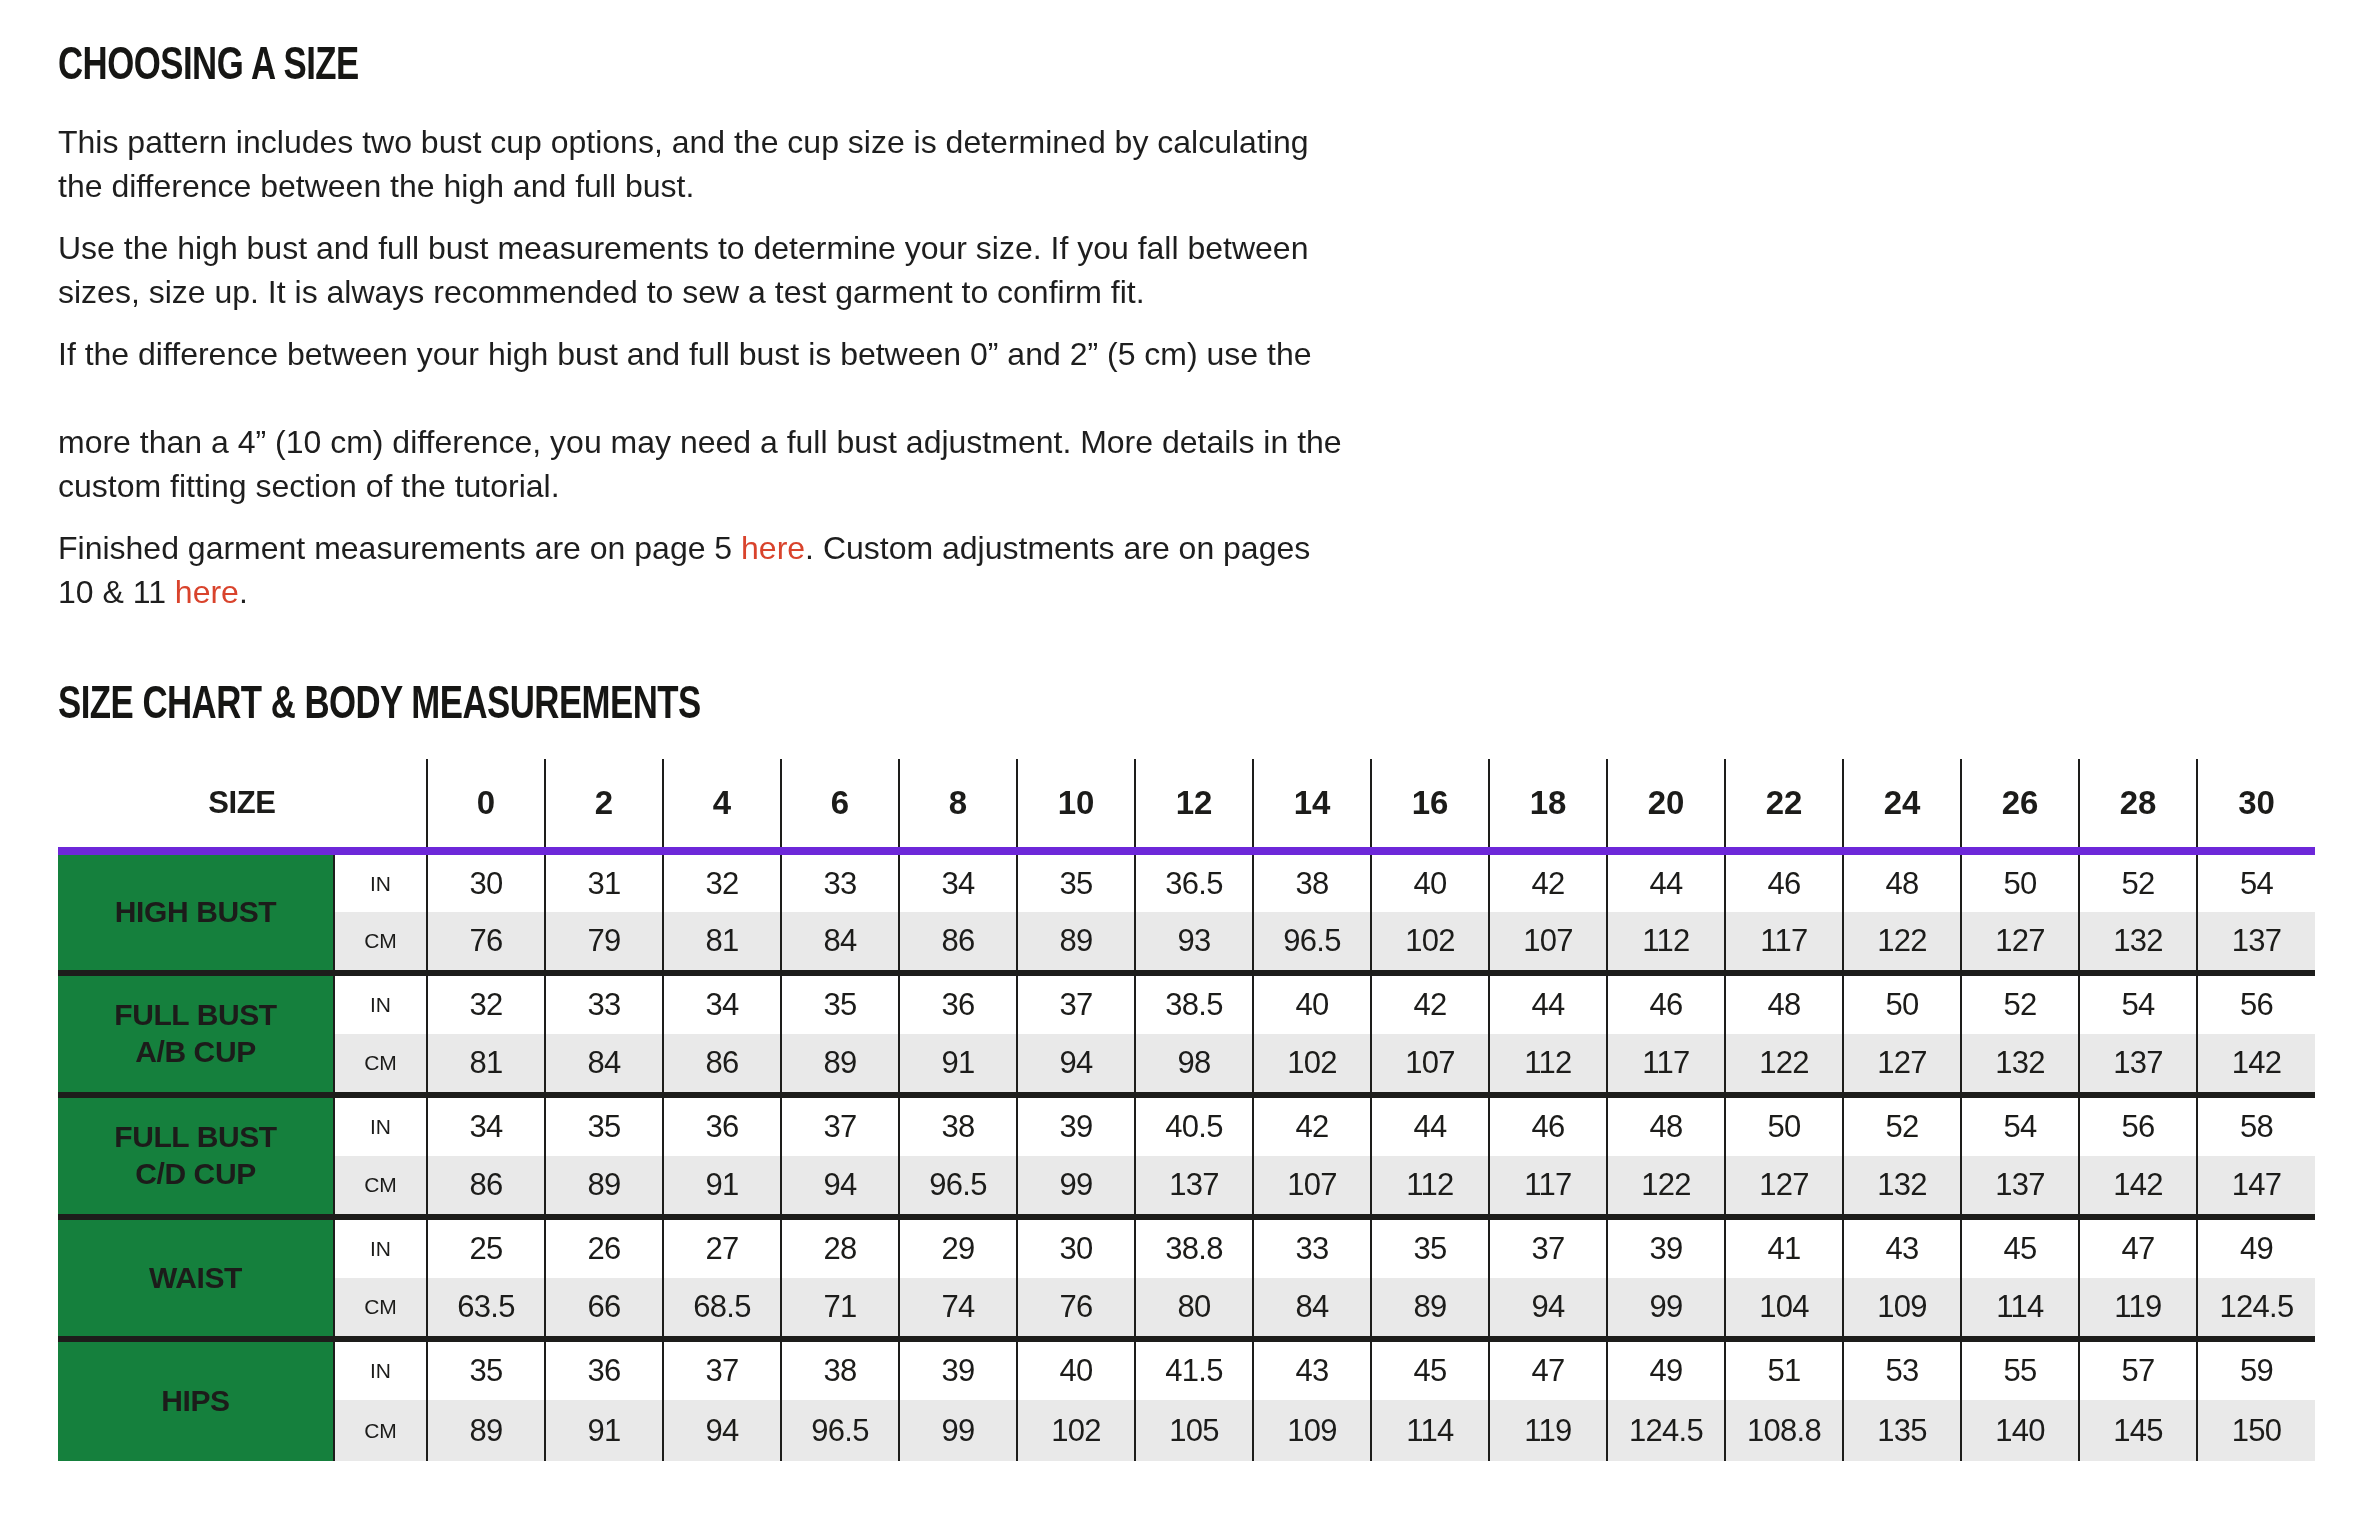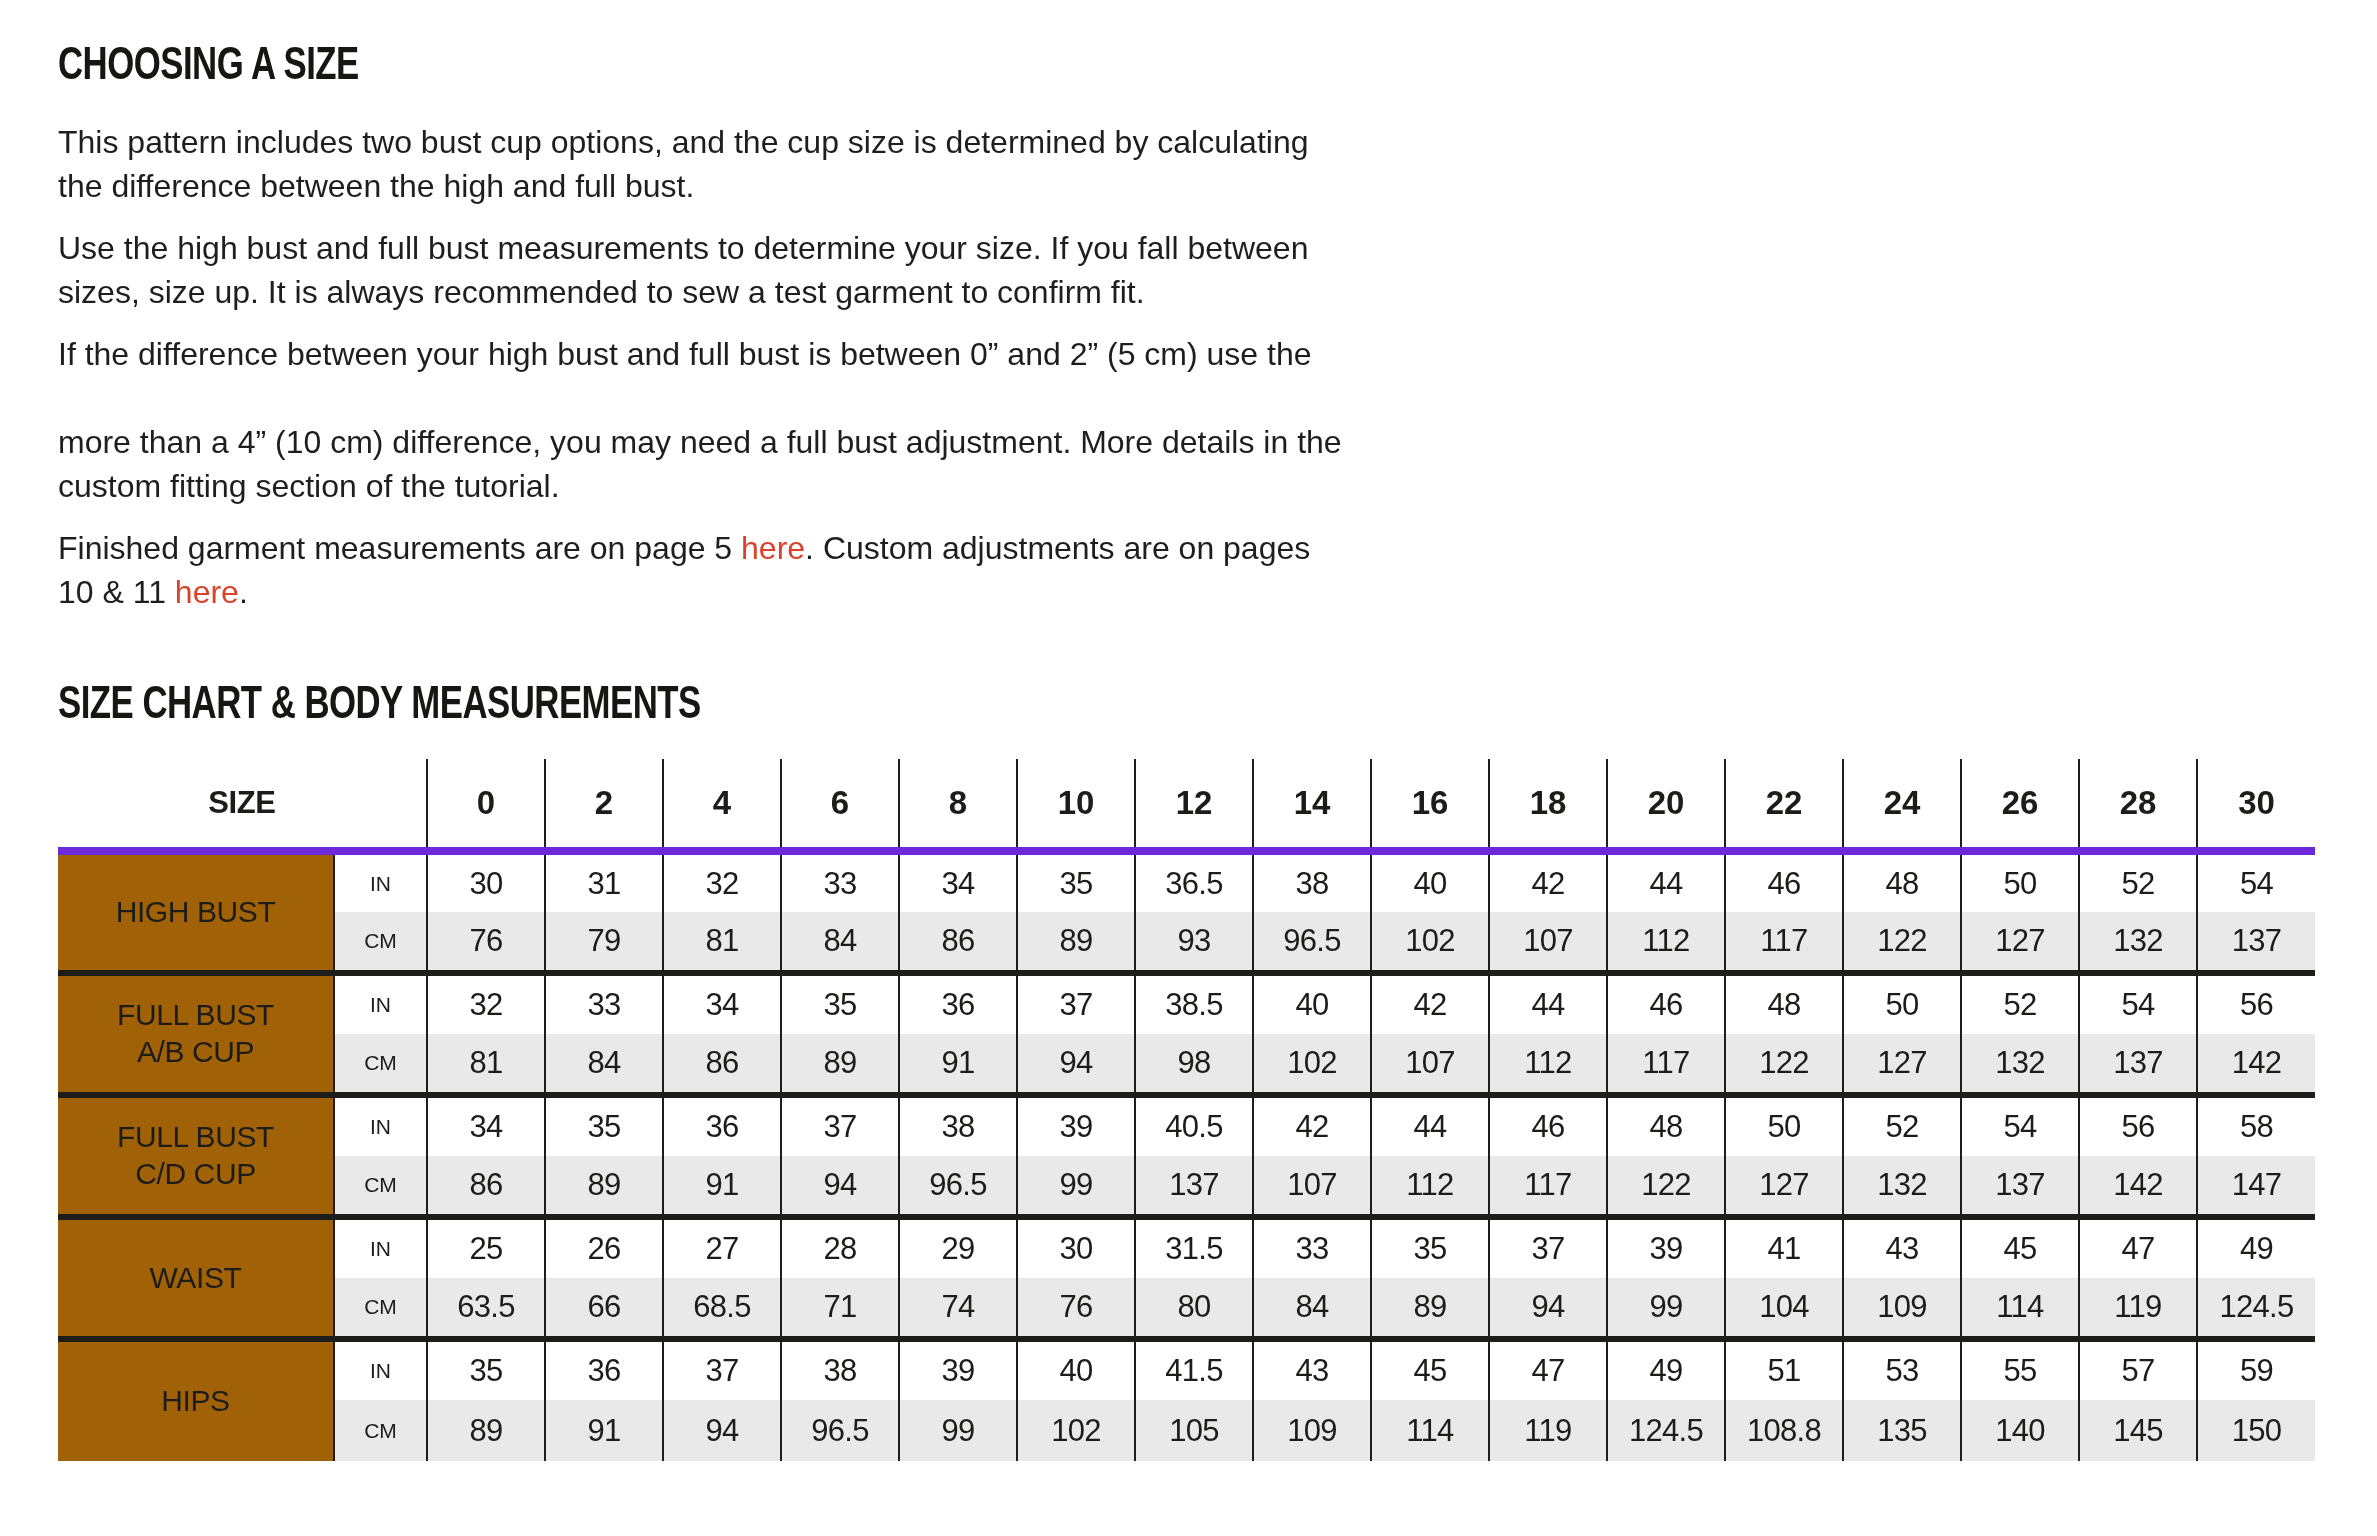--- a/index.html
+++ b/index.html
@@ -21,21 +21,21 @@
   table.size-chart{border-collapse:collapse;table-layout:fixed;width:2256px;}
   col.c-label{width:276px;}
   col.c-unit{width:93px;}
   col.c-size{width:118px;}
   th,td{padding:0;text-align:center;vertical-align:middle;font-weight:normal;color:#1c1c1a;}
   thead tr{height:92px;}
   thead th{border-bottom:8px solid #6d28d9;}
   th.corner{font-size:31px;font-weight:700;letter-spacing:-0.4px;}
   th.szh{font-size:33px;font-weight:700;border-left:2.2px solid #1d1d1b;}
   tbody tr{height:61px;}
-  td.rowlabel{background:#a16207;font-size:30px;font-weight:400;line-height:1.22;letter-spacing:-0.4px;border-bottom:6px solid #1d1d1b;}
+  td.rowlabel{background:#15803d;font-size:30px;font-weight:700;line-height:1.22;letter-spacing:-0.4px;border-bottom:6px solid #1d1d1b;}
   td.rowlabel.last{border-bottom:none;}
   td.unit{font-size:21px;font-weight:400;border-left:2.2px solid #1d1d1b;}
   td.val{font-size:31px;letter-spacing:-0.7px;border-left:2.2px solid #1d1d1b;}
   tr.cm td.unit, tr.cm td.val{background:#e9e9e9;border-bottom:6px solid #1d1d1b;}
   tr.cm.lastgroup td.unit, tr.cm.lastgroup td.val{border-bottom:none;}
 </style>
 </head>
 <body>
 
 <div class="page">
@@ -214,21 +214,21 @@
         </tr>
         <tr class="in">
           <td rowspan="2" class="rowlabel"><span>WAIST</span></td>
           <td class="unit">IN</td>
           <td class="val">25</td>
           <td class="val">26</td>
           <td class="val">27</td>
           <td class="val">28</td>
           <td class="val">29</td>
           <td class="val">30</td>
-          <td class="val">31.5</td>
+          <td class="val">38.8</td>
           <td class="val">33</td>
           <td class="val">35</td>
           <td class="val">37</td>
           <td class="val">39</td>
           <td class="val">41</td>
           <td class="val">43</td>
           <td class="val">45</td>
           <td class="val">47</td>
           <td class="val">49</td>
         </tr>

